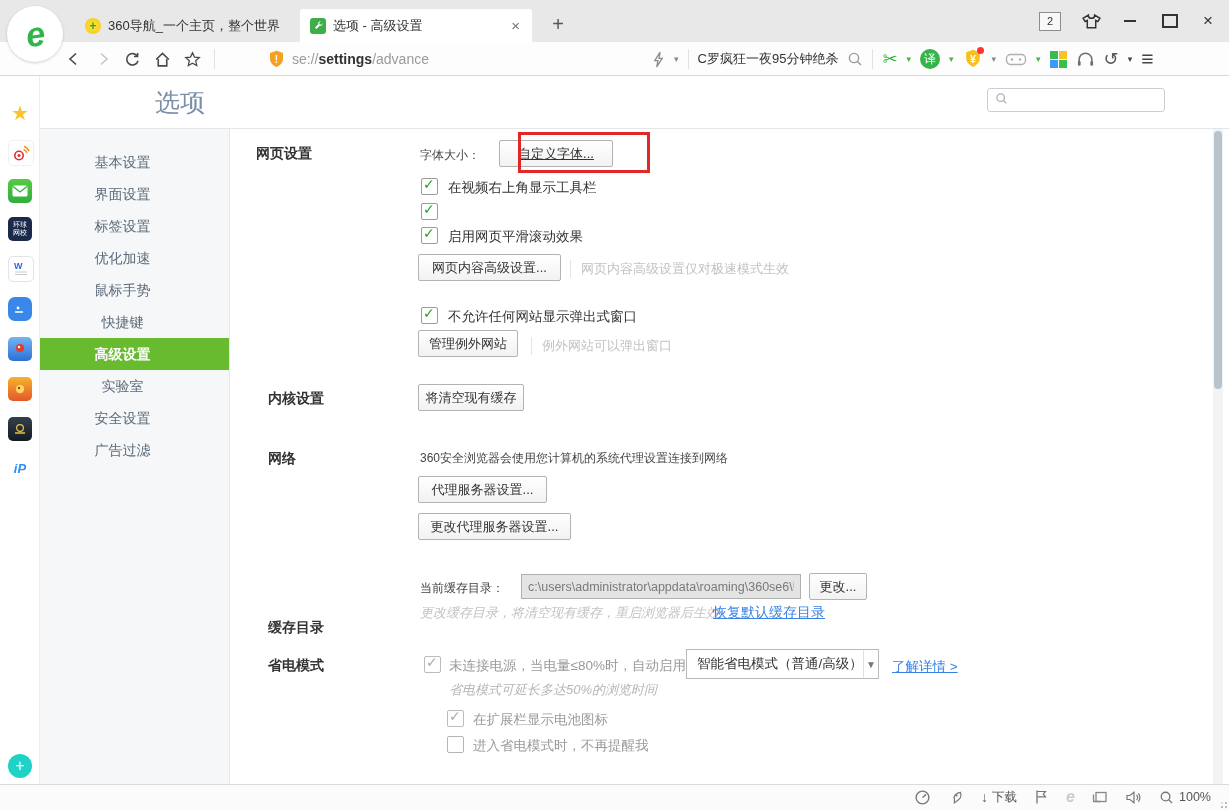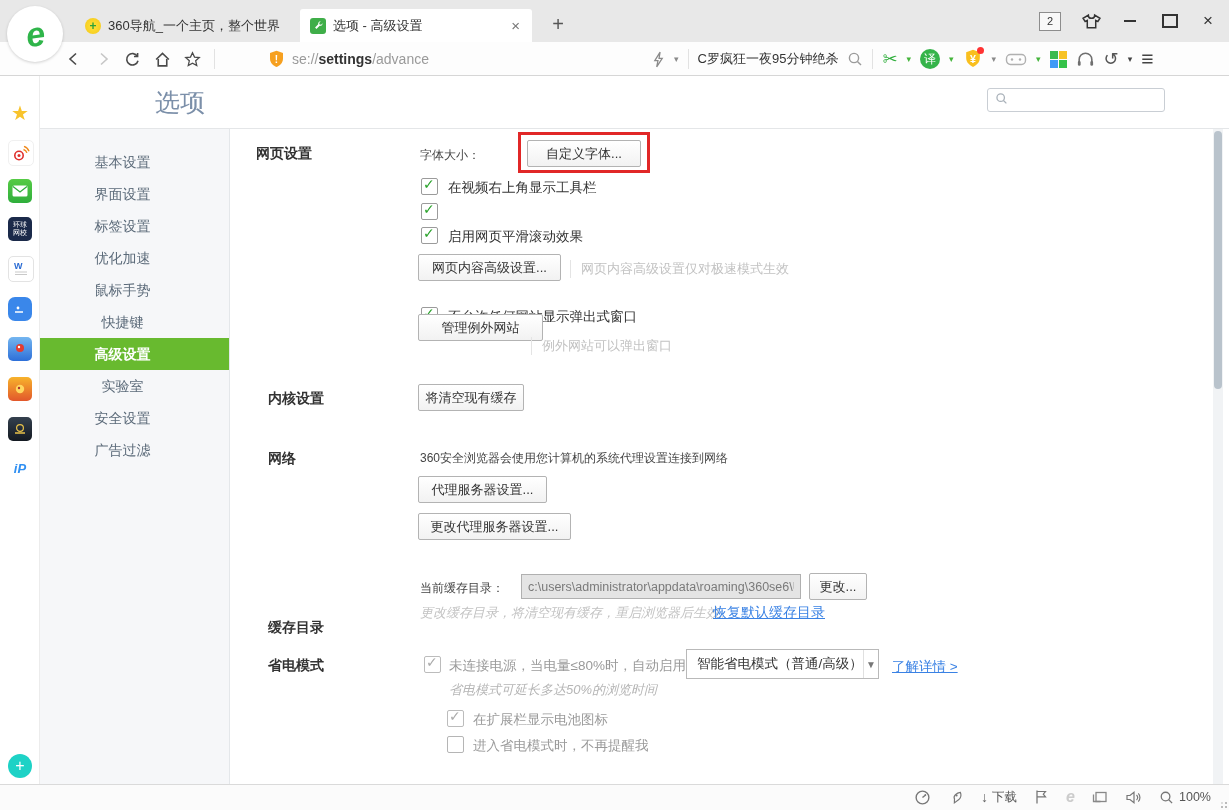--- a/index.html
+++ b/index.html
@@ -316,35 +316,35 @@
     <div class="side-item">鼠标手势</div>
     <div class="side-item">快捷键</div>
     <div class="side-item selected">高级设置</div>
     <div class="side-item">实验室</div>
     <div class="side-item">安全设置</div>
     <div class="side-item">广告过滤</div>
   </div>
 
   <div class="sec-title" style="left:256px;top:145px;">网页设置</div>
   <div class="lbl" style="left:420px;top:147px;">字体大小：</div>
-  <div class="btn" style="left:527px;top:140px;width:114px;">自定义字体...</div>
+  <div class="btn" style="left:499px;top:140px;width:114px;text-decoration:underline;">自定义字体...</div>
   <div id="annotation-box" class="abs"></div>
 
   <span class="cb checked" style="left:421px;top:178px;"></span>
   <span class="cb-label" style="left:448px;top:179px;">在视频右上角显示工具栏</span>
   <span class="cb checked" style="left:421px;top:203px;"></span>
   <span class="cb checked" style="left:421px;top:227px;"></span>
   <span class="cb-label" style="left:448px;top:228px;">启用网页平滑滚动效果</span>
 
   <div class="btn" style="left:418px;top:254px;width:143px;">网页内容高级设置...</div>
   <span class="hint" style="left:570px;top:260px;">网页内容高级设置仅对极速模式生效</span>
 
   <span class="cb checked" style="left:421px;top:307px;"></span>
   <span class="cb-label" style="left:448px;top:308px;">不允许任何网站显示弹出式窗口</span>
-  <div class="btn" style="left:418px;top:314px;width:125px;">管理例外网站</div>
+  <div class="btn" style="left:418px;top:330px;width:100px;">管理例外网站</div>
   <span class="hint" style="left:531px;top:337px;">例外网站可以弹出窗口</span>
 
   <div class="sec-title" style="left:268px;top:390px;">内核设置</div>
   <div class="btn" style="left:418px;top:384px;width:106px;">将清空现有缓存</div>
 
   <div class="sec-title" style="left:268px;top:450px;">网络</div>
   <div class="lbl" style="left:420px;top:450px;">360安全浏览器会使用您计算机的系统代理设置连接到网络</div>
   <div class="btn" style="left:418px;top:476px;width:129px;">代理服务器设置...</div>
   <div class="btn" style="left:418px;top:513px;width:153px;">更改代理服务器设置...</div>
 

